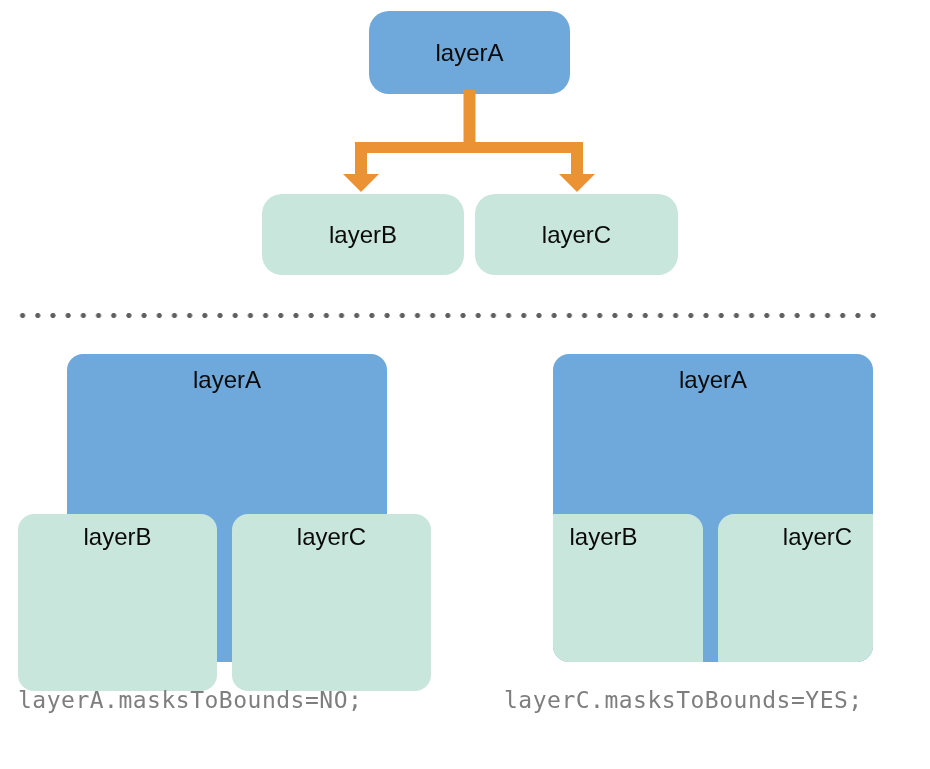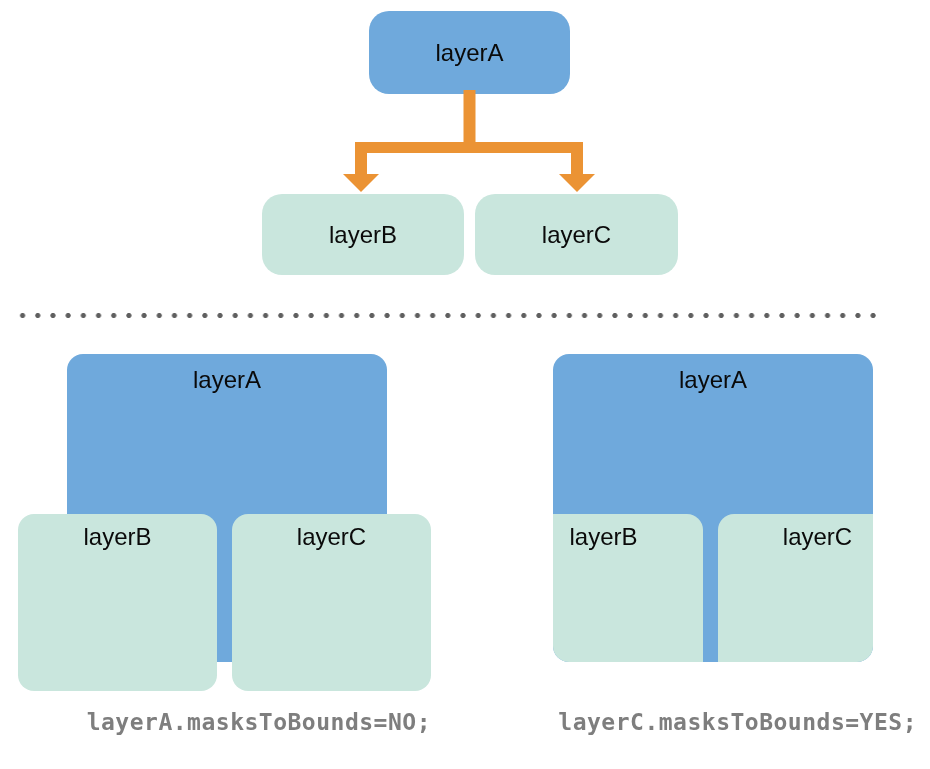--- a/index.html
+++ b/index.html
@@ -58,28 +58,27 @@
 
   
   #fig-yes-layerA { left: 553px; top: 354px; overflow: hidden; }
   #fig-yes-layerA .big-child { position: absolute; }
   #fig-yes-layerB { left: -49px; top: 160px; }
   #fig-yes-layerC { left: 165px; top: 160px; }
 
   .caption {
     position: absolute;
     width: 413px;
-    top: 709px;
-    text-align: right;
+    top: 687px;
+    text-align: left;
     font-family: "DejaVu Sans Mono", "Liberation Mono", monospace;
     font-size: 23px;
     letter-spacing: 0.5px;
     color: var(--caption-gray, #7E7E7E);
     white-space: nowrap;
-    font-weight: bold;
   }
   #caption-no  { left: 18px; }
   #caption-yes { left: 504px; }
 </style>
 </head>
 <body>
 
 <div class="canvas">
 
   <div class="node node-parent" id="tree-layerA">

